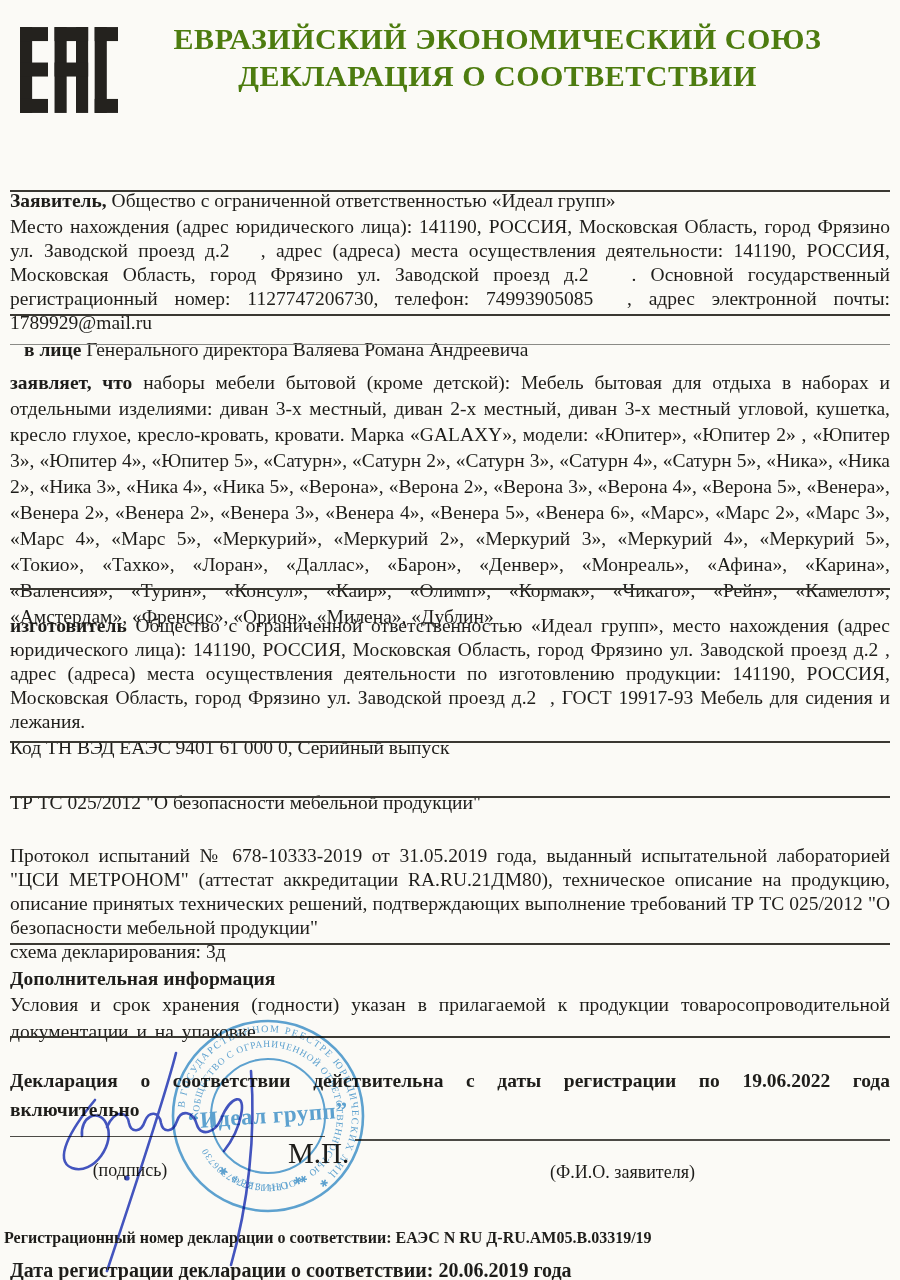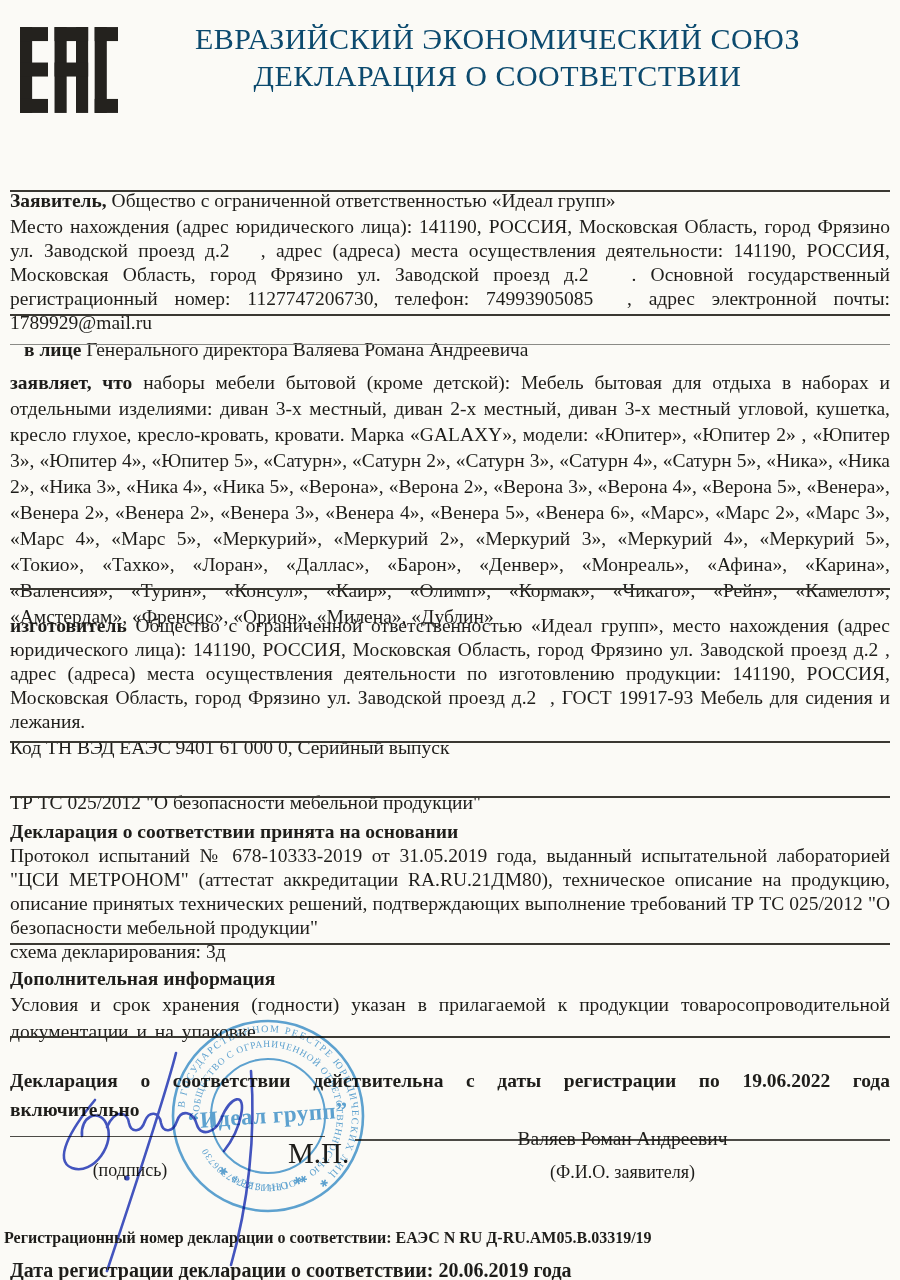--- a/index.html
+++ b/index.html
@@ -4,21 +4,21 @@
 <style>
   html,body{margin:0;padding:0;background:#e8e8e8;}
   .doc{position:relative;width:900px;height:1280px;margin:0 auto;background:#fbfaf6;
        font-family:"Liberation Serif",serif;color:#1e1d1a;overflow:hidden;}
   .abs{position:absolute;}
   .txt{font-size:19.5px;line-height:24px;}
   .just{text-align:justify;}
   .b{font-weight:bold;}
   .rule{position:absolute;left:10px;right:10px;border-top:2px solid #3a3832;height:0;}
   .rule-thin{border-top-width:1px;border-top-color:#8a8a86;}
-  .title{font-weight:normal;font-size:30px;line-height:37px;text-align:center;letter-spacing:.5px;color:#0c4a6e;}
+  .title{font-weight:bold;font-size:30px;line-height:37px;text-align:center;letter-spacing:.5px;color:#4d7c0f;}
   .caption{font-size:18px;}
   .center{text-align:center;}
   .sig-line{position:absolute;border-top:2px solid #4c4a46;height:0;}
   .stamp-wrap{mix-blend-mode:multiply;opacity:.84;}
   .sign-wrap{mix-blend-mode:multiply;}
   svg text{font-family:"Liberation Serif",serif;}
 </style>
 </head>
 <body>
 
@@ -59,37 +59,35 @@
   <p class="abs txt just" style="left:10px;width:880px;top:350px;line-height:26px;"><b class="b">заявляет, что</b> <span>наборы мебели бытовой (кроме детской): Мебель бытовая для отдыха в наборах и отдельными изделиями: диван 3-х местный, диван 2-х местный, диван 3-х местный угловой, кушетка, кресло глухое, кресло-кровать, кровати. Марка «GALAXY», модели: «Юпитер», «Юпитер 2» , «Юпитер 3», «Юпитер 4», «Юпитер 5», «Сатурн», «Сатурн 2», «Сатурн 3», «Сатурн 4», «Сатурн 5», «Ника», «Ника 2», «Ника 3», «Ника 4», «Ника 5», «Верона», «Верона 2», «Верона 3», «Верона 4», «Верона 5», «Венера», «Венера 2», «Венера 2», «Венера 3», «Венера 4», «Венера 5», «Венера 6», «Марс», «Марс 2», «Марс 3», «Марс 4», «Марс 5», «Меркурий», «Меркурий 2», «Меркурий 3», «Меркурий 4», «Меркурий 5», «Токио», «Тахко», «Лоран», «Даллас», «Барон», «Денвер», «Монреаль», «Афина», «Карина», «Валенсия», «Турин», «Консул», «Каир», «Олимп», «Кормак», «Чикаго», «Рейн», «Камелот», «Амстердам», «Френсис», «Орион», «Милена», «Дублин»</span></p>
   <div class="rule" style="top:588px;"></div>
 
   <p class="abs txt just" style="left:10px;width:880px;top:594px;"><b class="b">изготовитель</b> <span>Общество с ограниченной ответственностью «Идеал групп», место нахождения (адрес юридического лица): 141190, РОССИЯ, Московская Область, город Фрязино ул. Заводской проезд д.2 , адрес (адреса) места осуществления деятельности по изготовлению продукции: 141190, РОССИЯ, Московская Область, город Фрязино ул. Заводской проезд д.2&nbsp; , ГОСТ 19917-93 Мебель для сидения и лежания.</span></p>
   <p class="abs txt" style="left:10px;width:880px;top:716px;">Код ТН ВЭД ЕАЭС 9401 61 000 0, Серийный выпуск</p>
   <div class="rule" style="top:741px;"></div>
 
   <p class="abs txt" style="left:10px;width:880px;top:771px;">ТР ТС 025/2012 "О безопасности мебельной продукции"</p>
   <div class="rule" style="top:796px;"></div>
 
-  <p class="abs txt b" style="left:10px;width:880px;top:800px;">Декларация о соответствии принята на основании</p>
   <p class="abs txt just" style="left:10px;width:880px;top:824px;">Протокол испытаний № 678-10333-2019 от 31.05.2019 года, выданный испытательной лабораторией "ЦСИ МЕТРОНОМ" (аттестат аккредитации RA.RU.21ДМ80), техническое описание на продукцию, описание принятых технических решений, подтверждающих выполнение требований ТР ТС 025/2012 "О безопасности мебельной продукции"</p>
   <p class="abs txt" style="left:10px;width:880px;top:920px;">схема декларирования: 3д</p>
   <div class="rule" style="top:943px;"></div>
 
   <p class="abs txt b" style="left:10px;width:880px;top:947px;">Дополнительная информация</p>
   <p class="abs txt just" style="left:10px;width:880px;top:971px;line-height:27px;word-spacing:3px;">Условия и срок хранения (годности) указан в прилагаемой к продукции товаросопроводительной документации и на упаковке</p>
   <div class="rule" style="top:1036px;"></div>
 
   <p class="abs txt b just" style="left:10px;width:880px;top:1046px;line-height:29px;word-spacing:4px;">Декларация о соответствии действительна с даты регистрации по 19.06.2022 года включительно</p>
 
   <div class="sig-line" style="left:10px;top:1136px;width:315px;border-top-width:1.5px;"></div>
   <p class="abs caption center" style="left:65px;top:1142px;width:130px;">(подпись)</p>
   <p class="abs txt" style="left:288px;top:1112px;font-size:29px;">М.П.</p>
 
   <div class="sig-line" style="left:355px;top:1139px;width:535px;"></div>
-  <p class="abs txt center" style="left:355px;top:1107px;width:535px;">Валяев Роман Андреевич</p>
   <p class="abs caption center" style="left:355px;top:1144px;width:535px;text-align:center;">(Ф.И.О. заявителя)</p>
 
   <div class="abs stamp-wrap" style="left:158px;top:1006px;width:220px;height:220px;">
     <svg width="220" height="220" viewBox="0 0 220 220">
       <defs>
         <path id="ringOuter" d="M 26,110 A 84,84 0 1 1 194,110 A 84,84 0 1 1 26,110"></path>
         <path id="ringInner" d="M 41,110 A 69,69 0 1 1 179,110 A 69,69 0 1 1 41,110"></path>
         <path id="ringBottom" d="M 48,152 A 75,75 0 0 0 172,152"></path>
       </defs>
       <g fill="none" stroke="#3f93cf">

